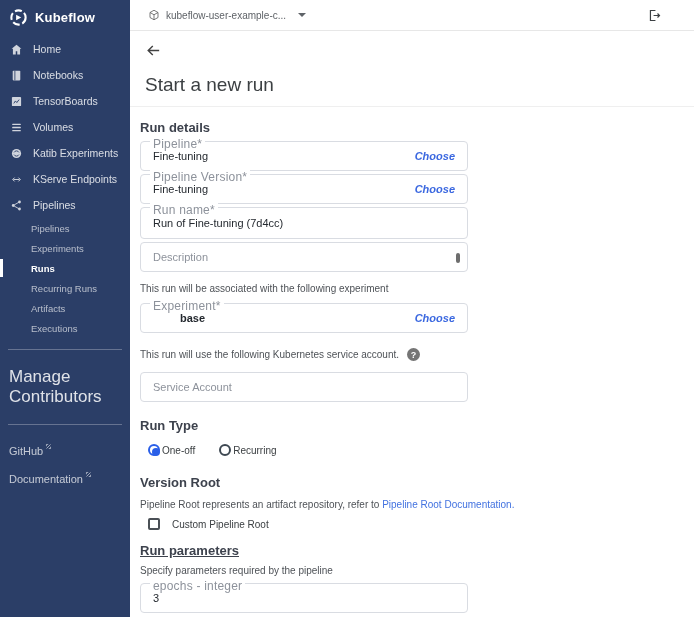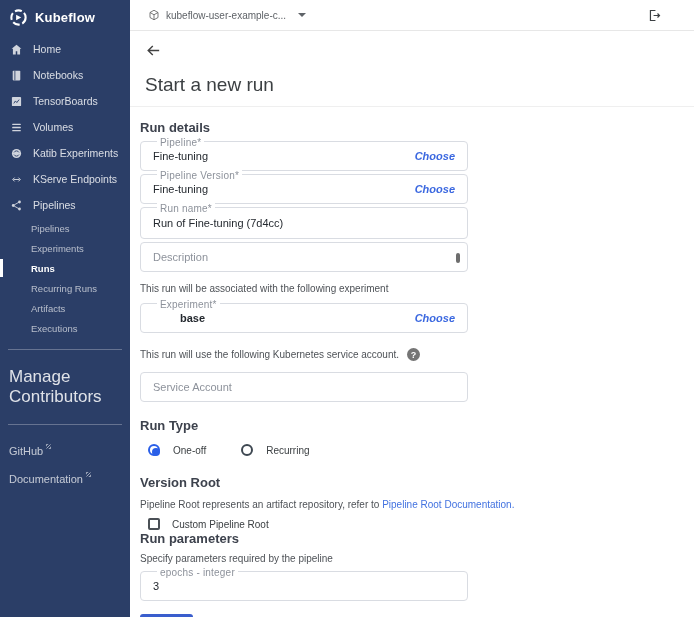--- a/index.html
+++ b/index.html
@@ -34,39 +34,39 @@
   .back-btn { cursor: pointer; display: flex; }
   .back-btn svg { width: 17px; height: 17px; }
   .page-title { font-size: 19px; color: #3c4043; }
 
   .content { padding: 0 0 0 10px; }
   .form-col { width: 328px; }
   .sec-h { font-size: 13px; font-weight: 700; color: #3d424d; }
   .h-rundetails { margin-top: 13px; }
   .h-runtype { margin-top: 16px; }
   .h-piperoot { margin-top: 19px; }
-  .h-runparams { margin-top: 1px; }
+  .h-runparams { margin-top: 13px; text-decoration: underline; }
 
   .field { position: relative; border: 1px solid #d9dce2; border-radius: 4px; height: 30px; display: flex; align-items: center; padding: 0 12px; background: #fff; }
   .field.tall { height: 32px; }
   .mt3 { margin-top: 3px; } .mt6 { margin-top: 6px; } .mt4 { margin-top: 4px; }
-  .flabel { position: absolute; top: -5px; left: 16px; background: #fff; padding: 0 3px; font-size: 10px; color: #8d929b; letter-spacing: .2px; }
+  .flabel { position: absolute; top: -5px; left: 9px; background: #fff; padding: 0 3px; font-size: 12px; color: #8d929b; letter-spacing: .2px; }
   .fvalue { font-size: 11px; color: #24292f; flex: 1; }
   .fvalue.bold { font-weight: 700; margin-left: 27px; }
   .choose-btn { font-size: 11px; font-weight: 700; color: #3b68e0; cursor: pointer; font-style: italic; }
   .field input { border: none; outline: none; flex: 1; font-size: 11px; color: #24292f; font-family: "Liberation Sans", sans-serif; background: transparent; }
   .field input::placeholder { color: #8d929b; }
   .drag-handle { position: absolute; right: 7px; top: 10px; width: 4px; height: 10px; border-radius: 2px; background: #6d6d6d; cursor: ns-resize; }
 
   .note { font-size: 10px; color: #4e5257; }
   .note-exp { margin-top: 11px; margin-bottom: 9px; }
   .note-sa { margin-top: 15px; margin-bottom: 11px; display: flex; align-items: center; gap: 8px; }
   .help-ic { width: 13px; height: 13px; border-radius: 50%; background: #757575; color: #fff; font-size: 9px; font-weight: 700; display: inline-flex; align-items: center; justify-content: center; cursor: pointer; }
 
-  .radio-row { display: flex; align-items: center; margin: 11px 0 0 8px; gap: 13px; }
+  .radio-row { display: flex; align-items: center; margin: 11px 0 0 8px; gap: 2px; }
   .radio { width: 12px; height: 12px; border-radius: 50%; border: 2px solid #3e4852; position: relative; cursor: pointer; flex-shrink: 0; }
   .radio.selected { border-color: #2a5fe8; }
   .radio.selected::after { content: ""; position: absolute; left: 2px; top: 2px; width: 8px; height: 8px; border-radius: 50%; background: #2a5fe8; }
   .radio-label { font-size: 10px; color: #3c4043; margin-right: 22px; }
 
   .pr-text { margin-top: 9px; font-size: 10px; color: #4e5257; }
   .pr-link { color: #4272e0; cursor: pointer; }
   .check-row { display: flex; align-items: center; gap: 12px; margin: 8px 0 0 8px; }
   .checkbox { width: 12px; height: 12px; border: 2px solid #4a5056; border-radius: 2px; cursor: pointer; flex-shrink: 0; }
   .check-label { font-size: 10px; color: #3c4043; }

